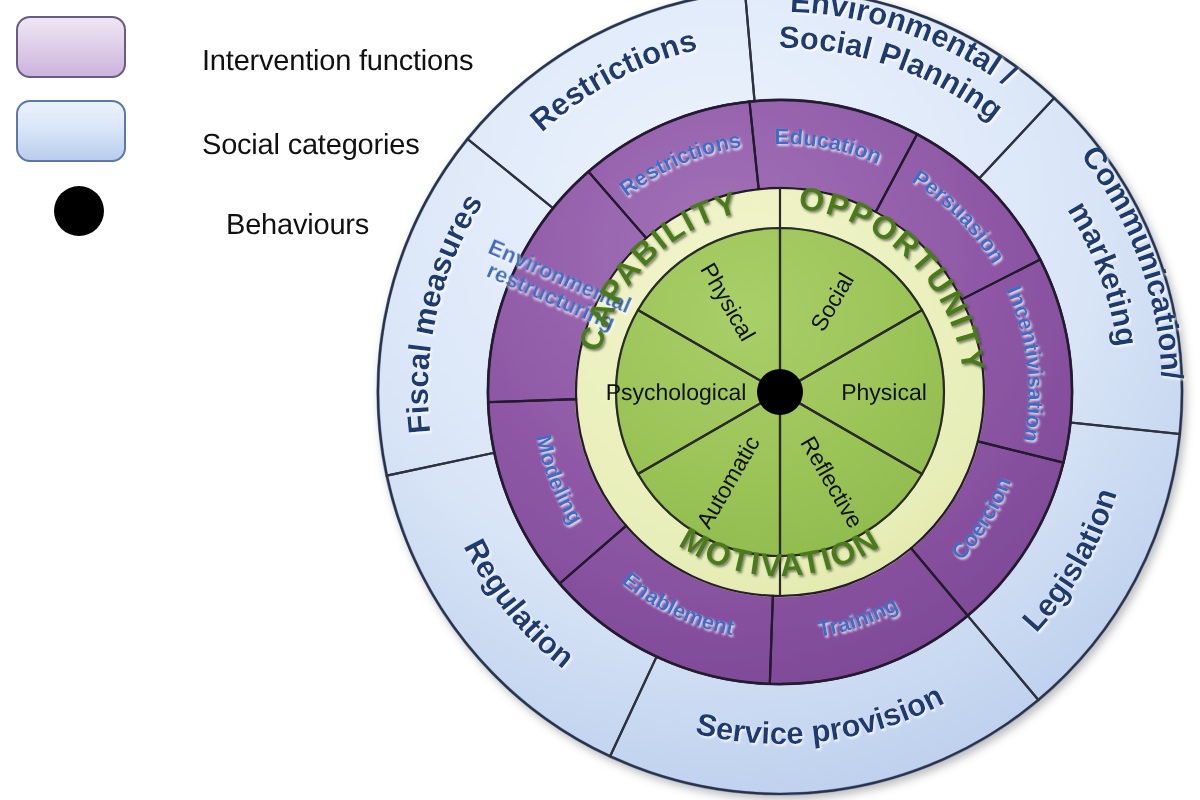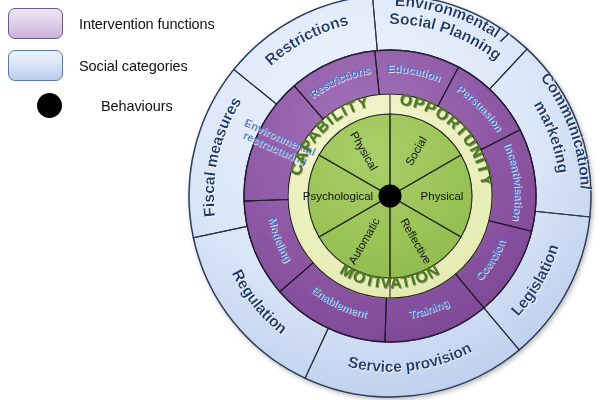--- a/index.html
+++ b/index.html
@@ -7,24 +7,24 @@
     width:600px;height:400px;
     background:#ffffff;
     font-family:"Liberation Sans", sans-serif;
     overflow:hidden;
     position:relative;
   }
   #root{position:absolute;inset:0;}
 
   
   .legend{position:absolute;left:0;top:0;width:250px;height:150px;}
-  .legend-row{position:absolute;display:flex;align-items:center;}
+  .legend-row{position:absolute;display:flex;align-items:flex-end;gap:22px;}
   .legend-row.r1{left:8px;top:8px;}
   .legend-row.r2{left:8px;top:50px;}
-  .legend-row.r3{left:22px;top:90px;}
+  .legend-row.r3{left:12px;top:90px;}
   .swatch{width:55px;height:31px;border-radius:7px;box-sizing:border-box;}
   .swatch.purple{
     border:1px solid #6b5a86;
     background:linear-gradient(180deg,#efe6f3 0%,#e2d2ea 40%,#cbb4dd 100%);
   }
   .swatch.blue{
     border:1px solid #5a78a8;
     background:linear-gradient(180deg,#eaf1fb 0%,#dce8f8 40%,#b9cdec 100%);
   }
   .dot-swatch{width:55px;height:31px;display:flex;align-items:center;justify-content:center;}

